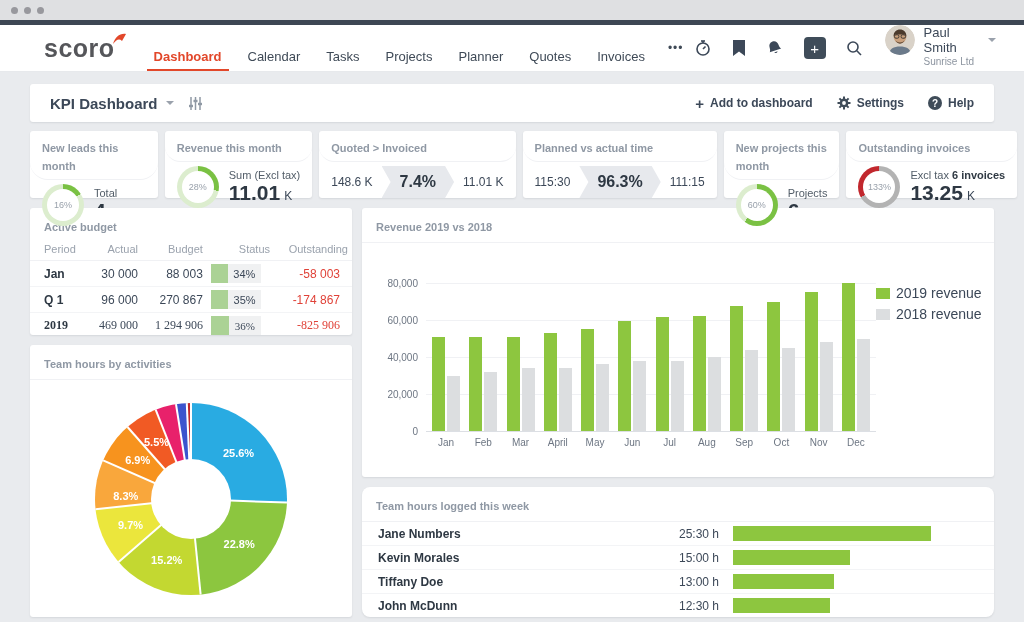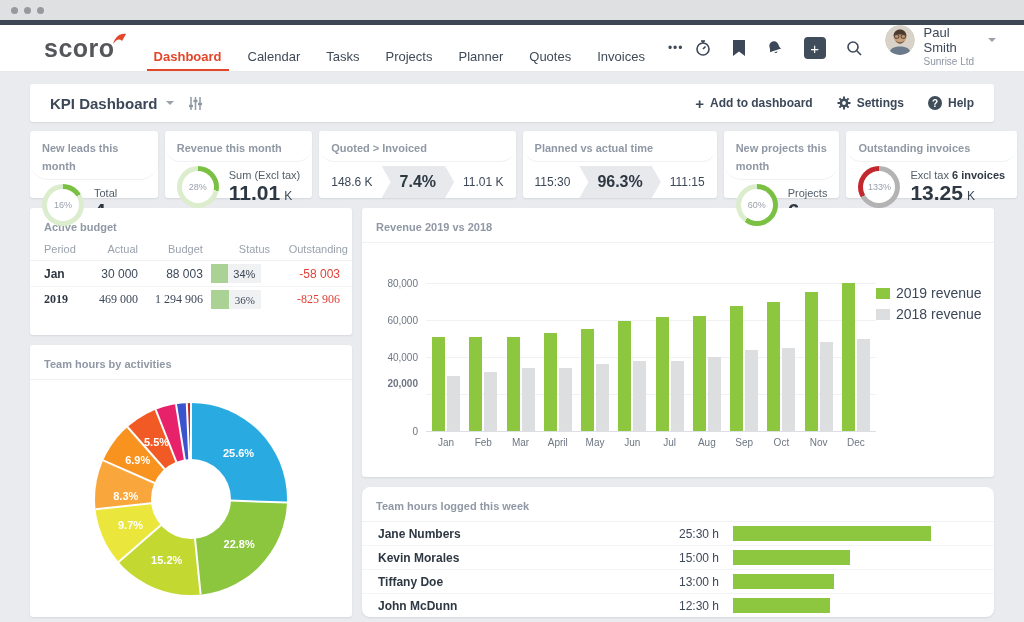--- a/index.html
+++ b/index.html
@@ -346,20 +346,32 @@
                   <td>88 003</td>
                   <td>
                     <div class="statusbar">
                       <div class="statusfill" style="width: 34%;"></div>
                       <div class="statustxt">34%</div>
                     </div>
                   </td>
                   <td class="diff">-58 003</td>
                 </tr>
                 <tr>
+                  <td class="period">Q 1</td>
+                  <td>96 000</td>
+                  <td>270 867</td>
+                  <td>
+                    <div class="statusbar">
+                      <div class="statusfill" style="width: 35%;"></div>
+                      <div class="statustxt">35%</div>
+                    </div>
+                  </td>
+                  <td class="diff">-174 867</td>
+                </tr>
+                <tr>
                   <td class="period">2019</td>
                   <td>469 000</td>
                   <td>1 294 906</td>
                   <td>
                     <div class="statusbar">
                       <div class="statusfill" style="width: 36%;"></div>
                       <div class="statustxt">36%</div>
                     </div>
                   </td>
                   <td class="diff">-825 906</td>
@@ -399,21 +411,21 @@
       </div>
       <div class="col-right">
 
         <div class="card rev-card">
           <div class="card-head">
             <span class="card-title">Revenue 2019 vs 2018</span>
           </div>
           <div class="rev-body">
             <div class="yaxis" id="rev-yaxis">
                 <div class="ylab" style="top: 148px;">0</div>
-                <div class="ylab" style="top: 100px; font-weight: bold;">20,000</div>
+                <div class="ylab" style="top: 111px;">20,000</div>
                 <div class="ylab" style="top: 74px;">40,000</div>
                 <div class="ylab" style="top: 37px;">60,000</div>
                 <div class="ylab" style="top: 0px;">80,000</div>
               </div>
             <div class="plotwrap" id="rev-plot">
                 <div class="gridline zero" style="top: 148px;"></div>
                 <div class="gridline" style="top: 111px;"></div>
                 <div class="gridline" style="top: 74px;"></div>
                 <div class="gridline" style="top: 37px;"></div>
                 <div class="gridline" style="top: 0px;"></div>

